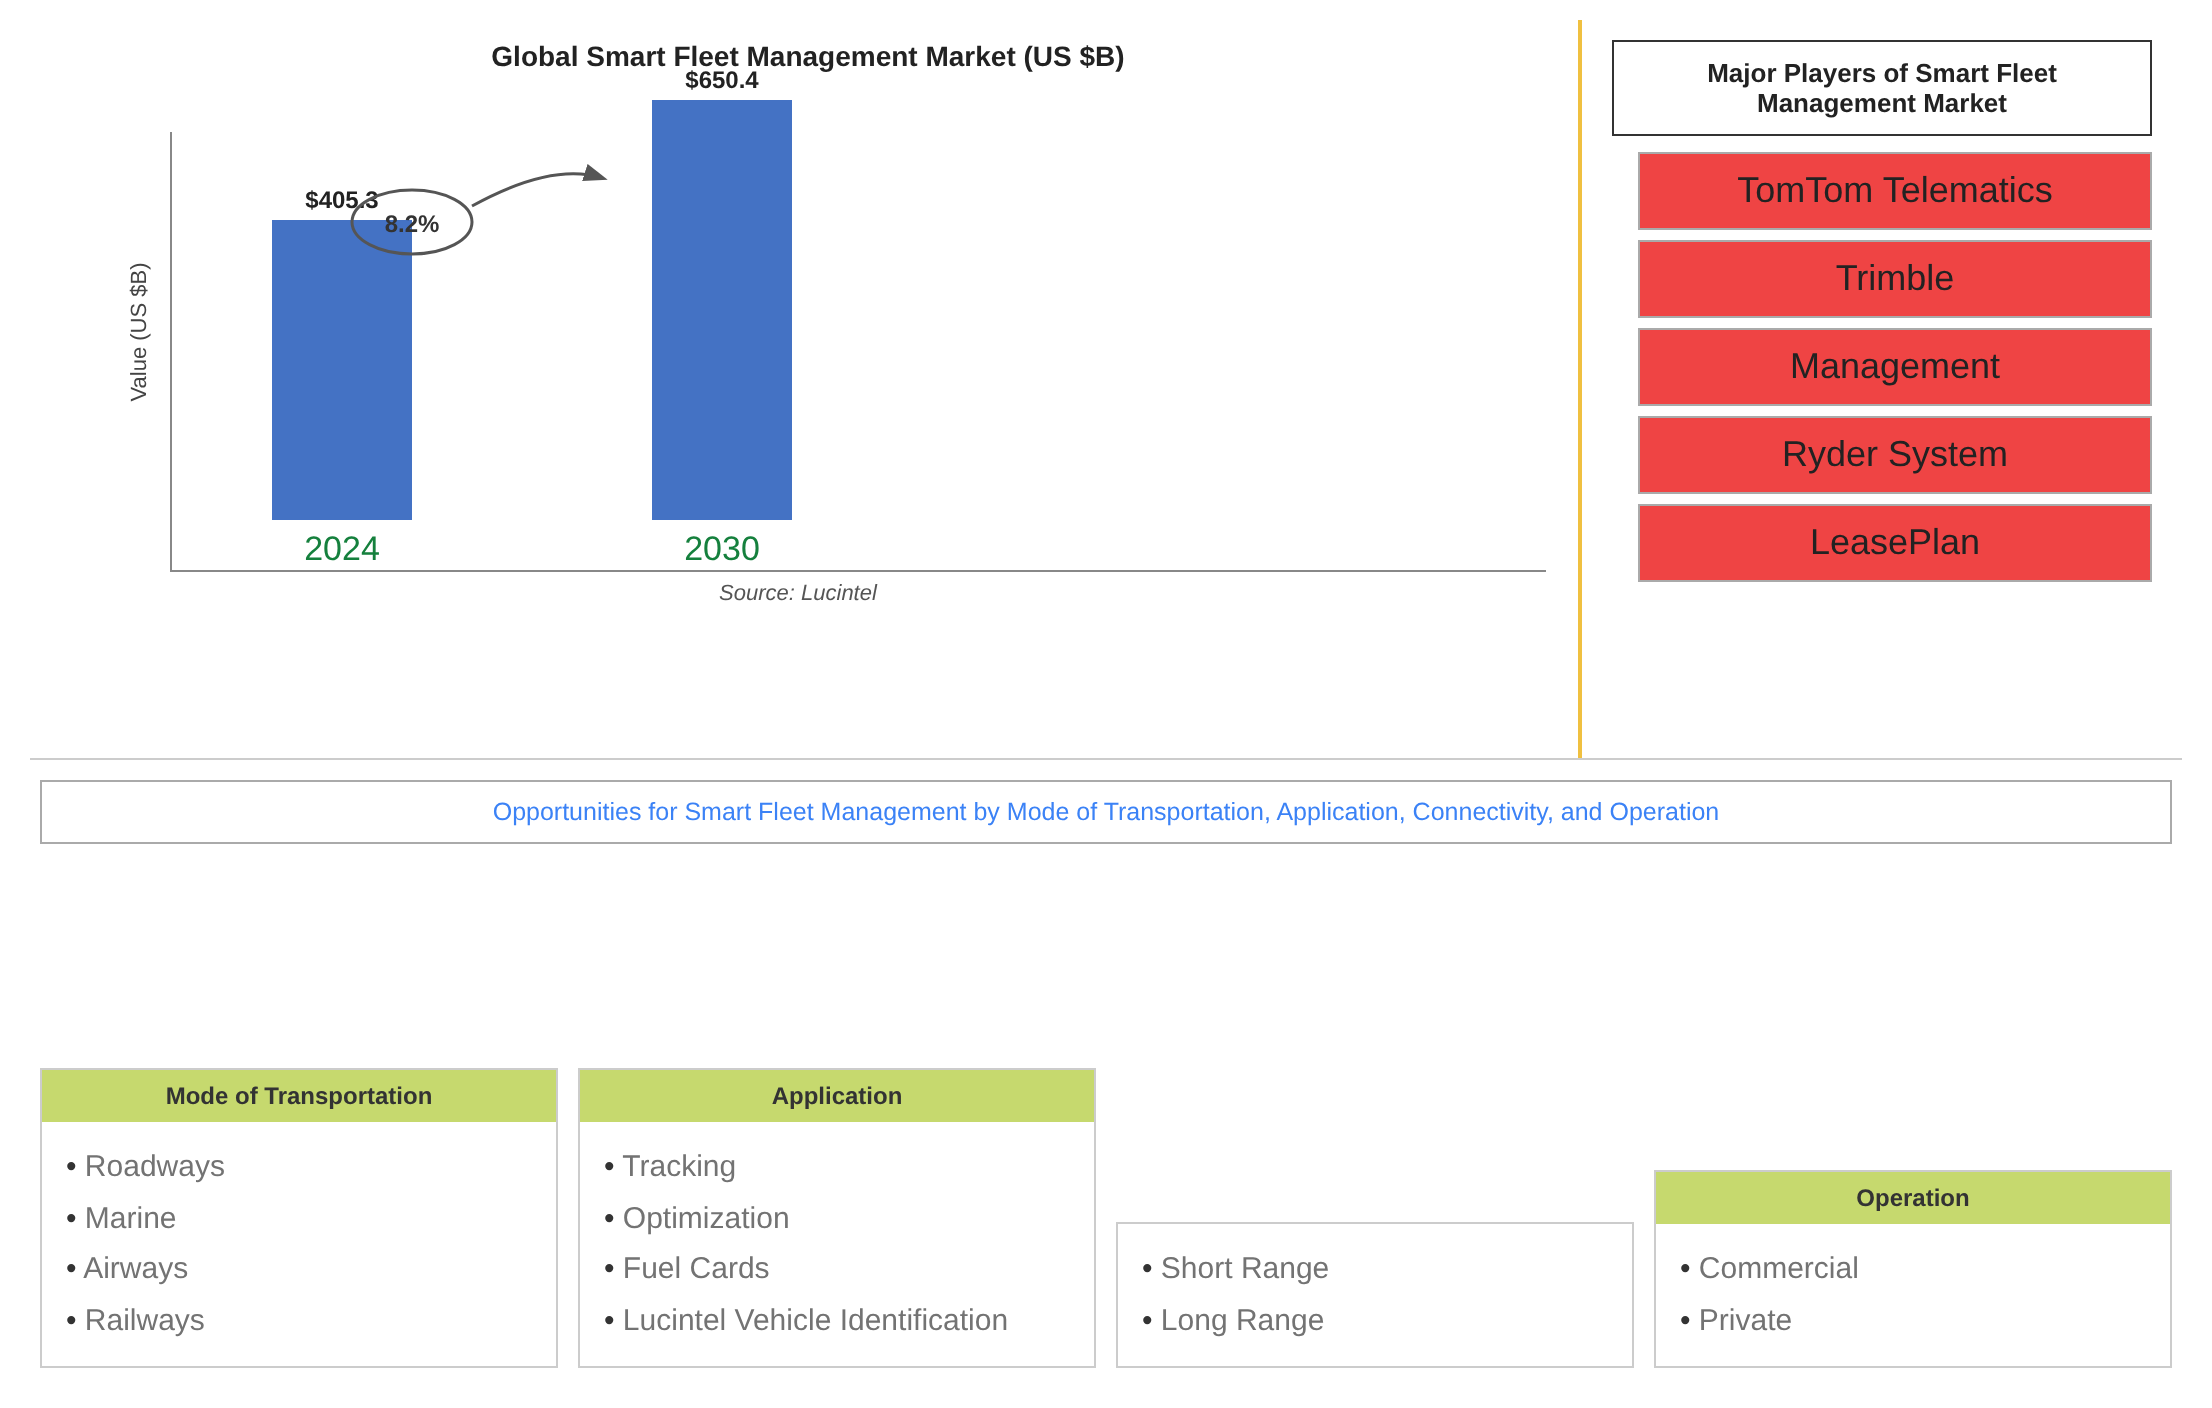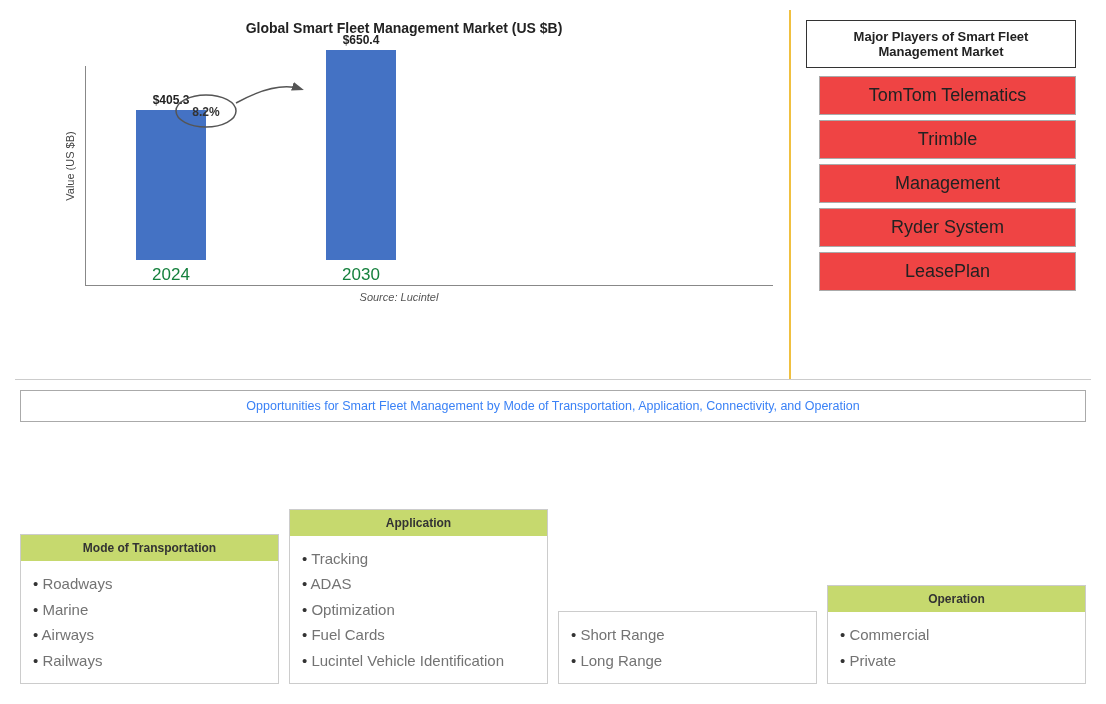--- a/index.html
+++ b/index.html
@@ -281,21 +281,20 @@
             <li>Railways</li>
           </ul>
         </div>
       </div>
 
       <div class="segment-col">
         <div class="segment-header">Application</div>
         <div class="segment-body">
           <ul>
             <li>Tracking</li>
-            <li>ADAS</li>
             <li>Optimization</li>
             <li>Fuel Cards</li>
             <li>Lucintel Vehicle Identification</li>
           </ul>
         </div>
       </div>
 
       <div class="segment-col">
         <div class="segment-body">
           <ul>

